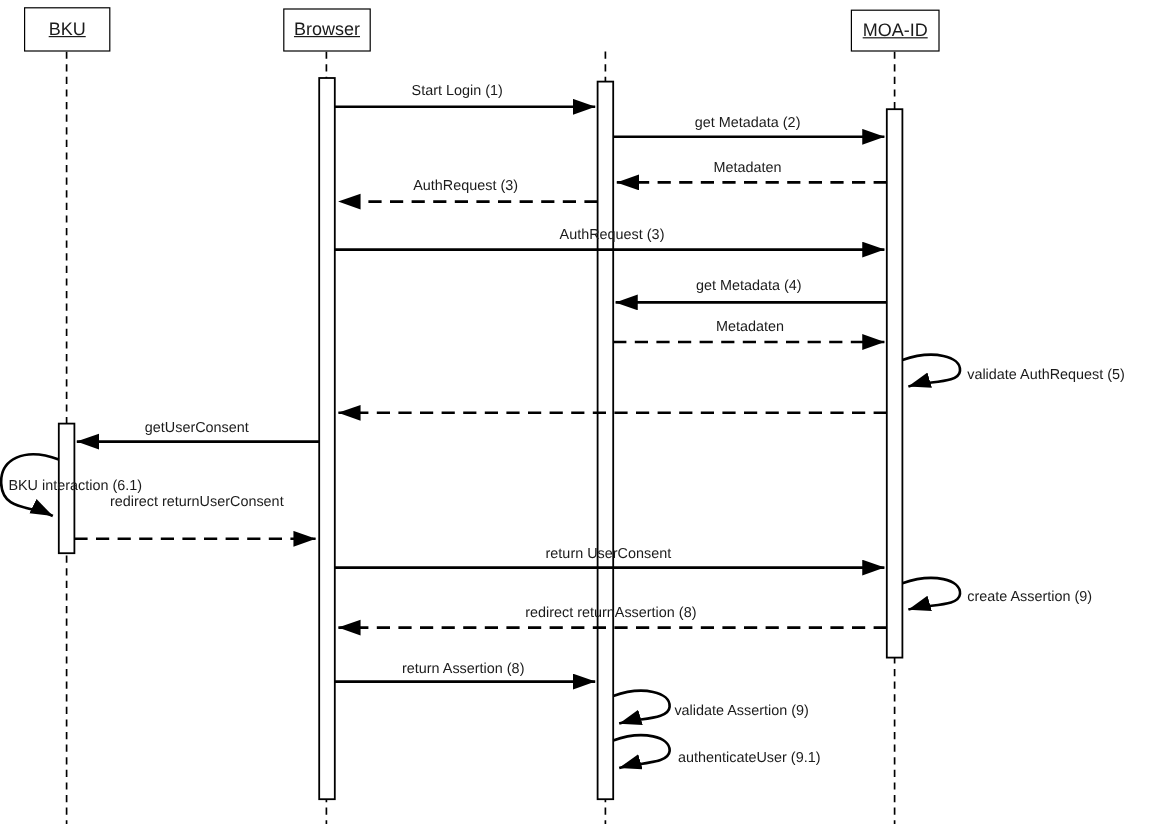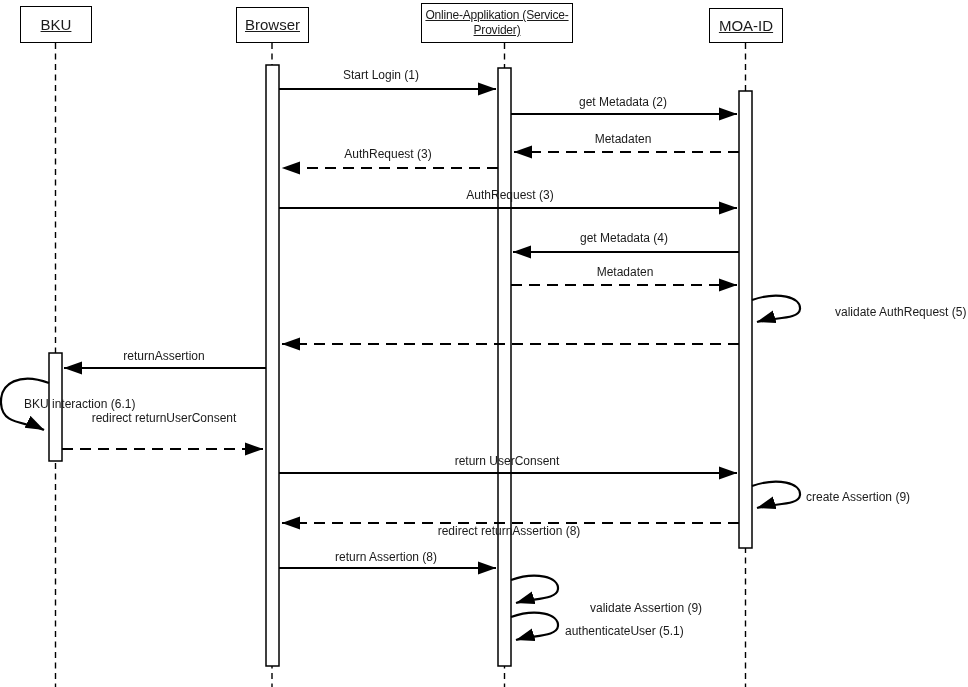--- a/index.html
+++ b/index.html
@@ -75,40 +75,36 @@
   </svg>
 
   <div class="actor-box" style="left:20px; top:6px; width:72px; height:37px;">
     <span class="line">BKU</span>
     <span class="line"></span>
   </div>
   <div class="actor-box" style="left:236px; top:7px; width:73px; height:36px;">
     <span class="line">Browser</span>
     <span class="line"></span>
   </div>
-  <div class="actor-box small-text" style="left:421px; top:3px; width:152px; height:40px;">
-    <span class="line">Online-Applikation (Service-</span>
-    <span class="line">Provider)</span>
-  </div>
   <div class="actor-box" style="left:709px; top:8px; width:74px; height:35px;">
     <span class="line">MOA-ID</span>
     <span class="line"></span>
   </div>
 
   <div class="msg-label centered" style="left:381px; top:68px;">Start Login (1)</div>
   <div class="msg-label centered" style="left:623px; top:95px;">get Metadata (2)</div>
   <div class="msg-label centered" style="left:623px; top:132px;">Metadaten</div>
   <div class="msg-label centered" style="left:388px; top:147px;">AuthRequest (3)</div>
   <div class="msg-label centered" style="left:510px; top:188px;">AuthRequest (3)</div>
   <div class="msg-label centered" style="left:624px; top:231px;">get Metadata (4)</div>
   <div class="msg-label centered" style="left:625px; top:265px;">Metadaten</div>
-  <div class="msg-label" style="left:806px; top:305px;margin-left:29px;">validate AuthRequest (5)</div>
-  <div class="msg-label centered" style="left:164px; top:349px;">returnAssertion</div>
-  <div class="msg-label" style="left:24px; top:397px;">BKU interaction (6.1)</div>
+  <div class="msg-label" style="left:806px; top:305px;">validate AuthRequest (5)</div>
+  <div class="msg-label centered" style="left:164px; top:349px;">getUserConsent</div>
+  <div class="msg-label" style="left:7px; top:397px;">BKU interaction (6.1)</div>
   <div class="msg-label centered" style="left:164px; top:411px;">redirect returnUserConsent</div>
   <div class="msg-label centered" style="left:507px; top:454px;text-align:right;">return UserConsent</div>
   <div class="msg-label" style="left:806px; top:490px;">create Assertion (9)</div>
-  <div class="msg-label centered" style="left:509px; top:524px;">redirect returnAssertion (8)</div>
+  <div class="msg-label centered" style="left:509px; top:503px;">redirect returnAssertion (8)</div>
   <div class="msg-label centered" style="left:386px; top:550px;">return Assertion (8)</div>
-  <div class="msg-label" style="left:590px; top:585px;margin-top:16px;">validate Assertion (9)</div>
-  <div class="msg-label" style="left:565px; top:624px;">authenticateUser (5.1)</div>
+  <div class="msg-label" style="left:562px; top:585px;">validate Assertion (9)</div>
+  <div class="msg-label" style="left:565px; top:624px;">authenticateUser (9.1)</div>
 
 </div>
 
 </body></html>

